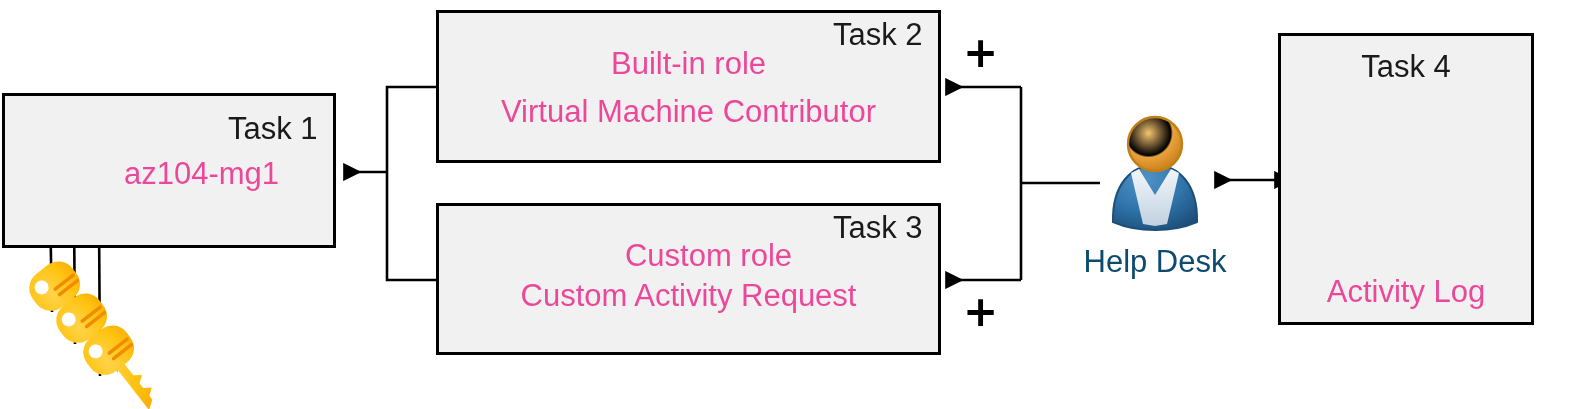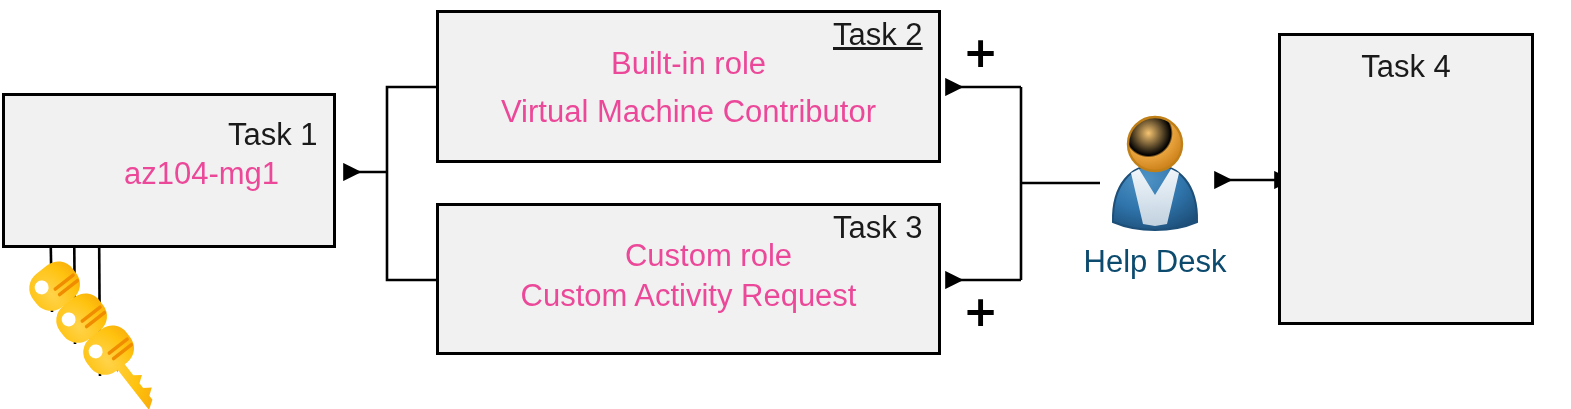--- a/index.html
+++ b/index.html
@@ -202,34 +202,35 @@
         <line x1="1380" y1="179" x2="1440" y2="179"></line>
         <line x1="1380" y1="195" x2="1440" y2="195"></line>
         <line x1="1380" y1="211" x2="1440" y2="211"></line>
         <line x1="1380" y1="227" x2="1440" y2="227"></line>
         <line x1="1380" y1="243" x2="1440" y2="243"></line>
       </g>
     </g>
   </svg>
 
   <div class="box" style="left:2px; top:93px; width:334px; height:155px;"></div>
-  <div class="task-label" style="left:228px; top:118px;">Task 1</div>
+  <div class="task-label" style="left:228px; top:112px;">Task 1</div>
   <div class="box-text" style="left:124px; top:155px;text-align:right;">az104-mg1</div>
 
   <div class="box" style="left:436px; top:10px; width:505px; height:153px;"></div>
-  <div class="task-label" style="left:833px; top:18px;text-decoration:underline;">Task 2</div>
+  <div class="task-label" style="left:833px; top:18px;">Task 2</div>
   <div class="box-text" style="left:436px; top:45px; width:505px;">Built-in role</div>
   <div class="box-text" style="left:436px; top:85px; width:505px;margin-top:8px;">Virtual Machine Contributor</div>
 
   <div class="box" style="left:436px; top:203px; width:505px; height:152px;"></div>
   <div class="task-label" style="left:833px; top:211px;">Task 3</div>
   <div class="box-text" style="left:436px; top:237px; width:505px;margin-left:20px;">Custom role</div>
   <div class="box-text" style="left:436px; top:277px; width:505px;">Custom Activity Request</div>
 
   <div class="plus" style="left:963px; top:32px;">+</div>
   <div class="plus" style="left:963px; top:291px;">+</div>
 
   <div class="person-label" style="left:1075px; top:243px; width:160px;">Help Desk</div>
 
   <div class="box" style="left:1278px; top:33px; width:256px; height:292px;"></div>
   <div class="task-label" style="left:1278px; top:50px; width:256px; text-align:center;">Task 4</div>
+  <div class="box-text" style="left:1278px; top:273px; width:256px;">Activity Log</div>
 
 </div>
 
 </body></html>

